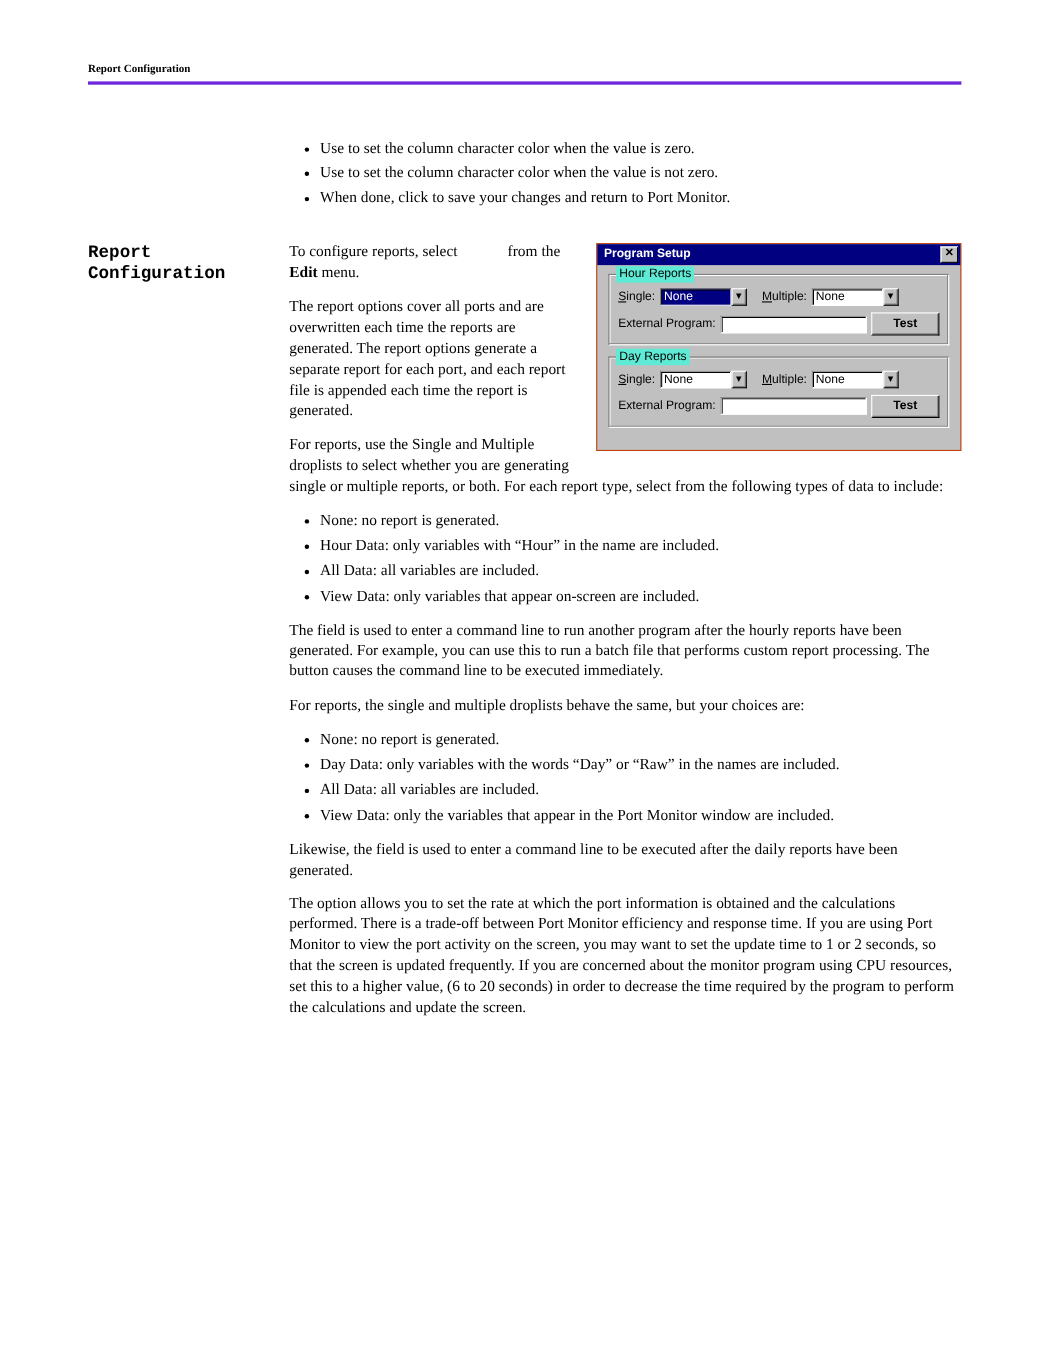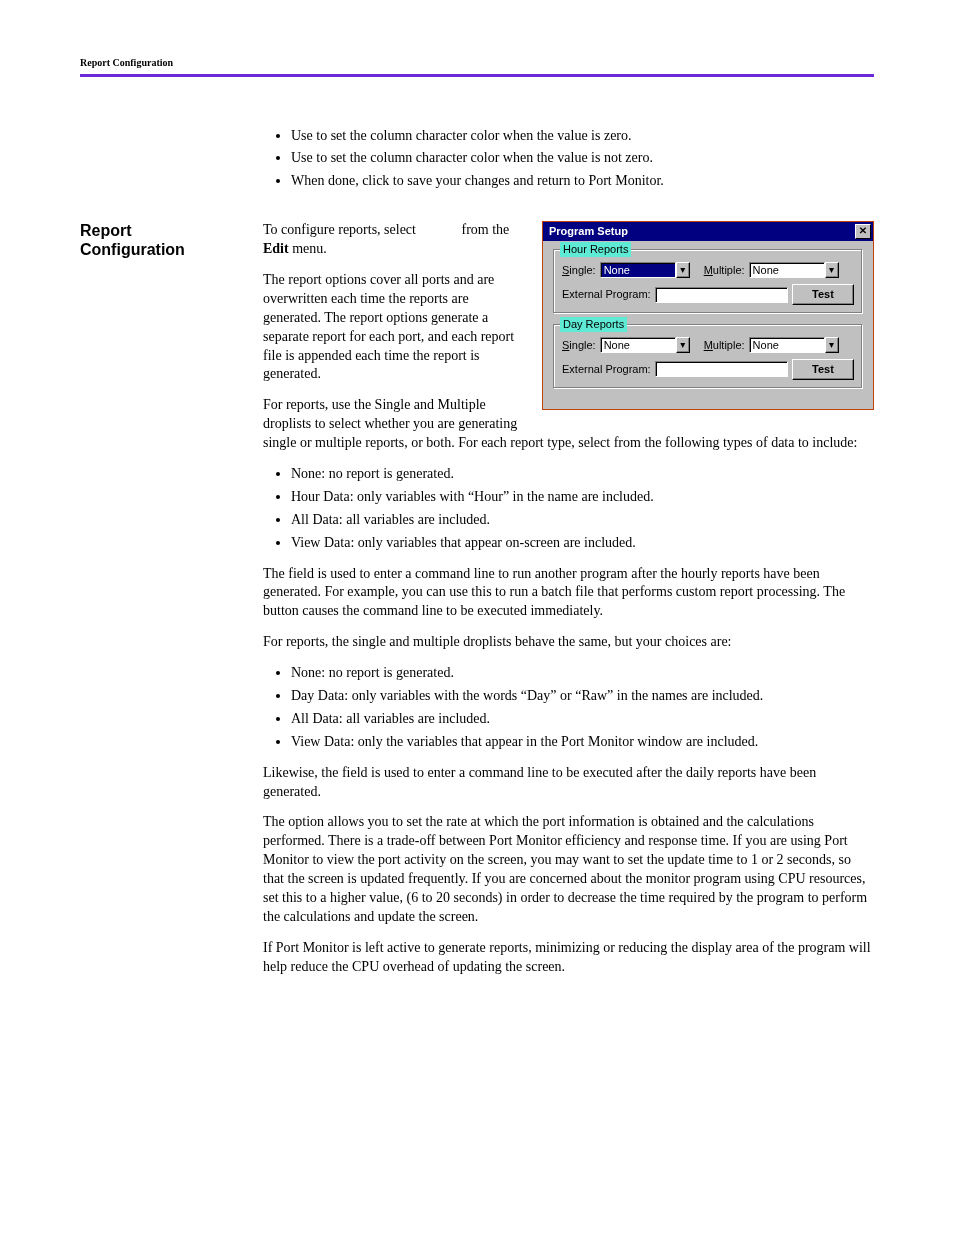--- a/index.html
+++ b/index.html
@@ -23,21 +23,21 @@
   .content-row {
     display: flex;
     align-items: flex-start;
     gap: 28px;
   }
   .sidebar {
     width: 155px;
     flex: 0 0 155px;
   }
   .sidebar h3 {
-    font-family: Liberation Sans, sans-serif;
+    font-family: Liberation Mono, monospace;
     font-weight: bold;
     font-size: 16px;
     margin: 0;
     line-height: 1.2;
   }
   .main {
     flex: 1;
   }
   .main p, .main ul {
     margin: 0 0 12px 0;
@@ -135,21 +135,21 @@
     font-size: 11px;
     height: 16px;
     box-sizing: border-box;
     line-height: 13px;
   }
   .combo {
     display: flex;
     align-items: stretch;
   }
   .combo .sunken {
-    width: 76px;
+    width: 65px;
   }
   .combo .sunken.sel {
     background: #000080;
     color: #fff;
   }
   .combo .dropbtn,
   .btn {
     background: #c0c0c0;
     border-top: 1px solid #fff;
     border-left: 1px solid #fff;
@@ -299,15 +299,14 @@
 
     <ul>
       <li>None: no report is generated.</li>
       <li>Day Data: only variables with the words “Day” or “Raw” in the names are included.</li>
       <li>All Data: all variables are included.</li>
       <li>View Data: only the variables that appear in the Port Monitor window are included.</li>
     </ul>
 
     <p>Likewise, the                                   field is used to enter a command line to be executed after the daily reports have been generated.</p>
     <p>The                          option allows you to set the rate at which the port information is obtained and the calculations performed. There is a trade-off between Port Monitor efficiency and response time. If you are using Port Monitor to view the port activity on the screen, you may want to set the update time to 1 or 2 seconds, so that the screen is updated frequently. If you are concerned about the monitor program using CPU resources, set this to a higher value, (6 to 20 seconds) in order to decrease the time required by the program to perform the calculations and update the screen.</p>
-    <p>If Port Monitor is left active to generate reports, minimizing or reducing the display area of the program will help reduce the CPU overhead of updating the screen.</p>
   </div>
 </div>
 
 </body></html>

